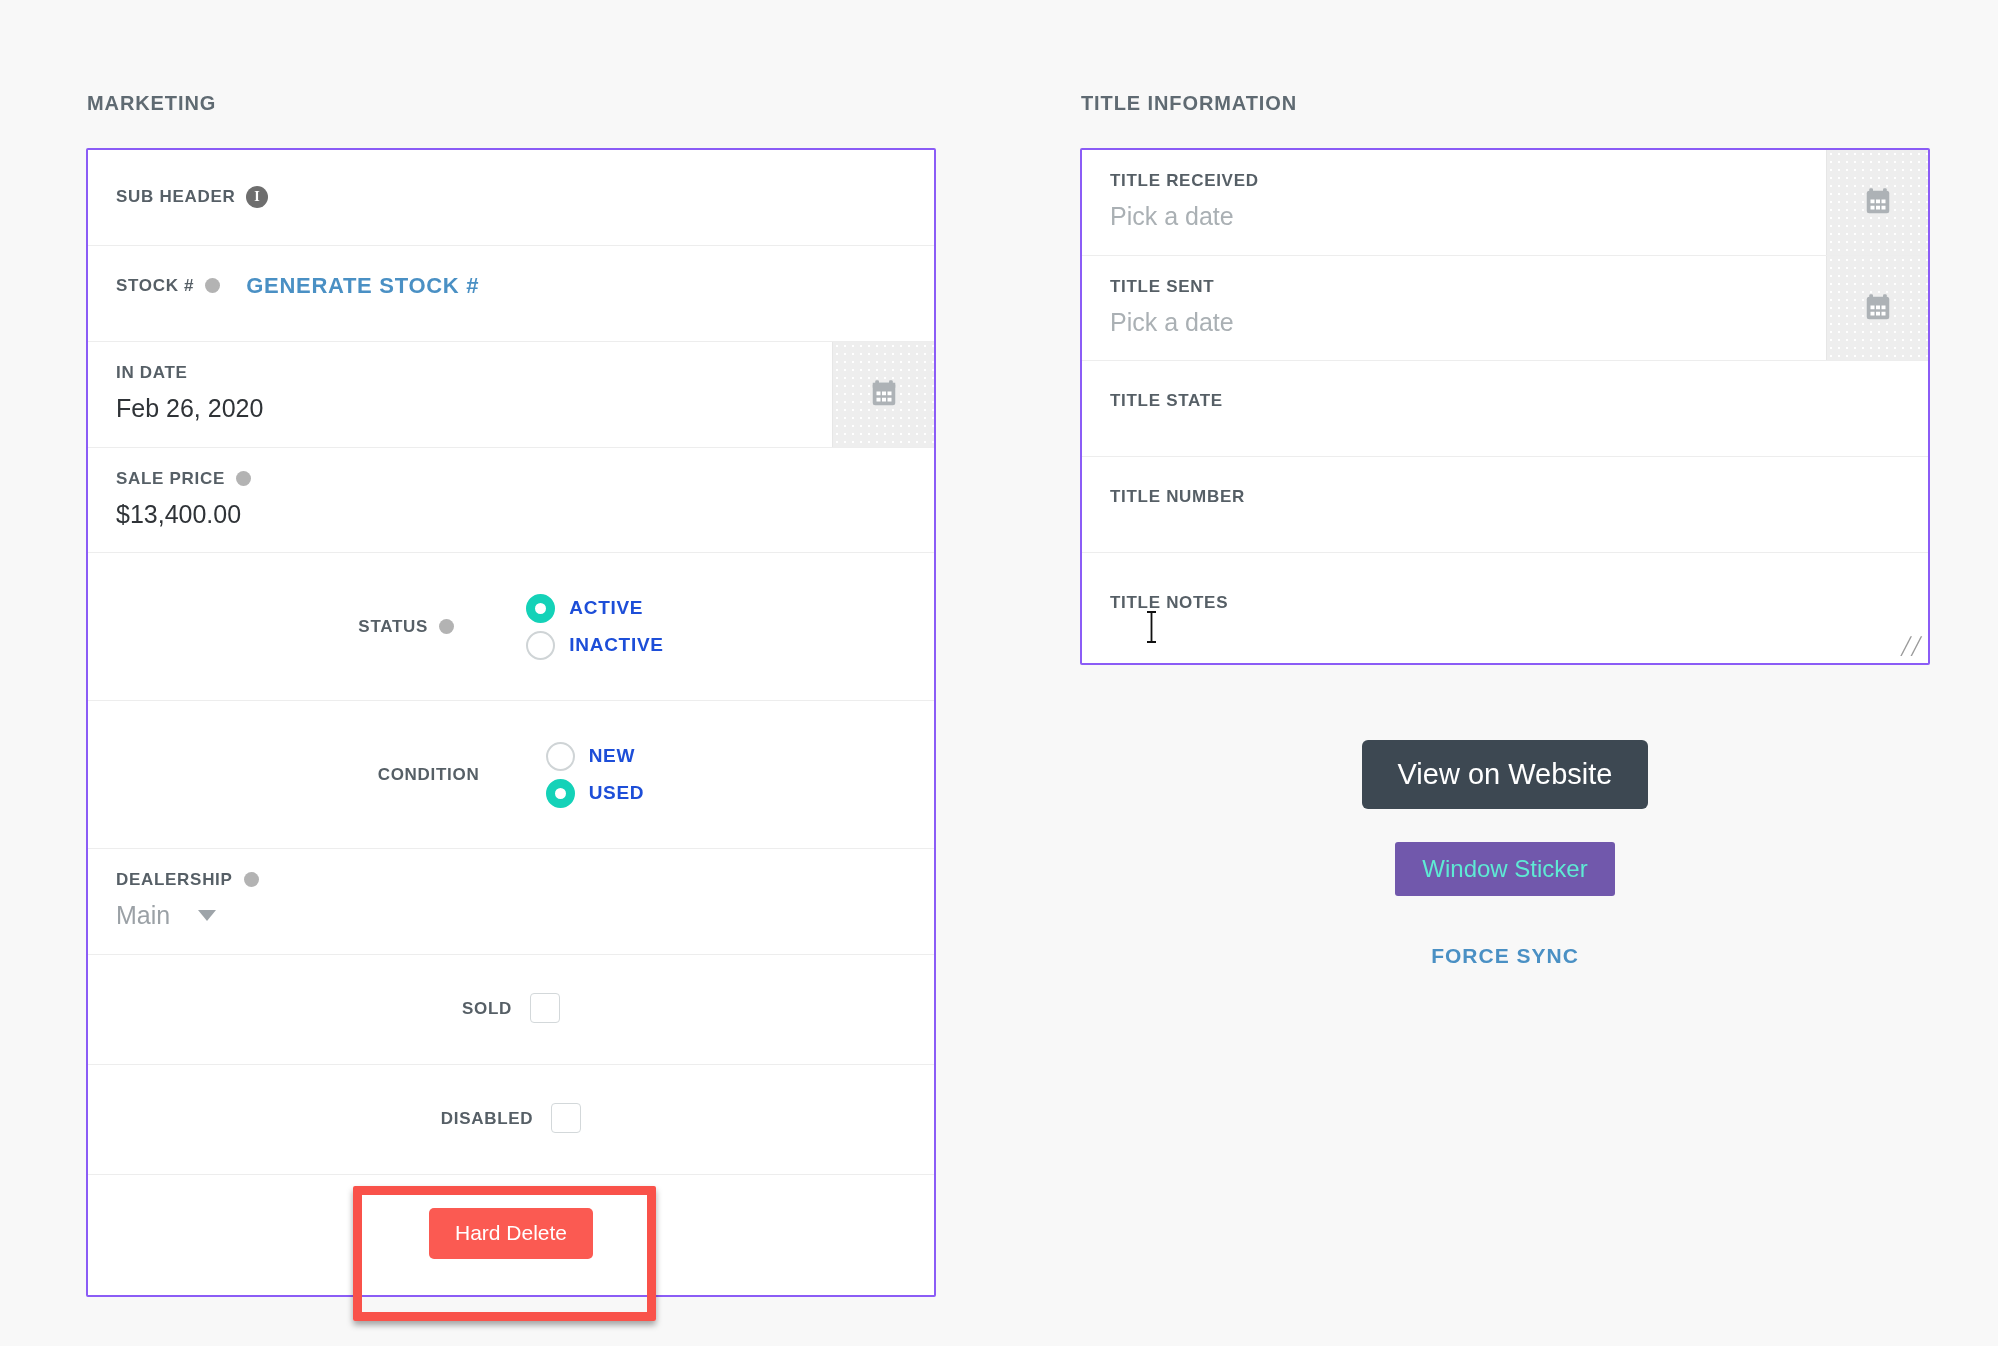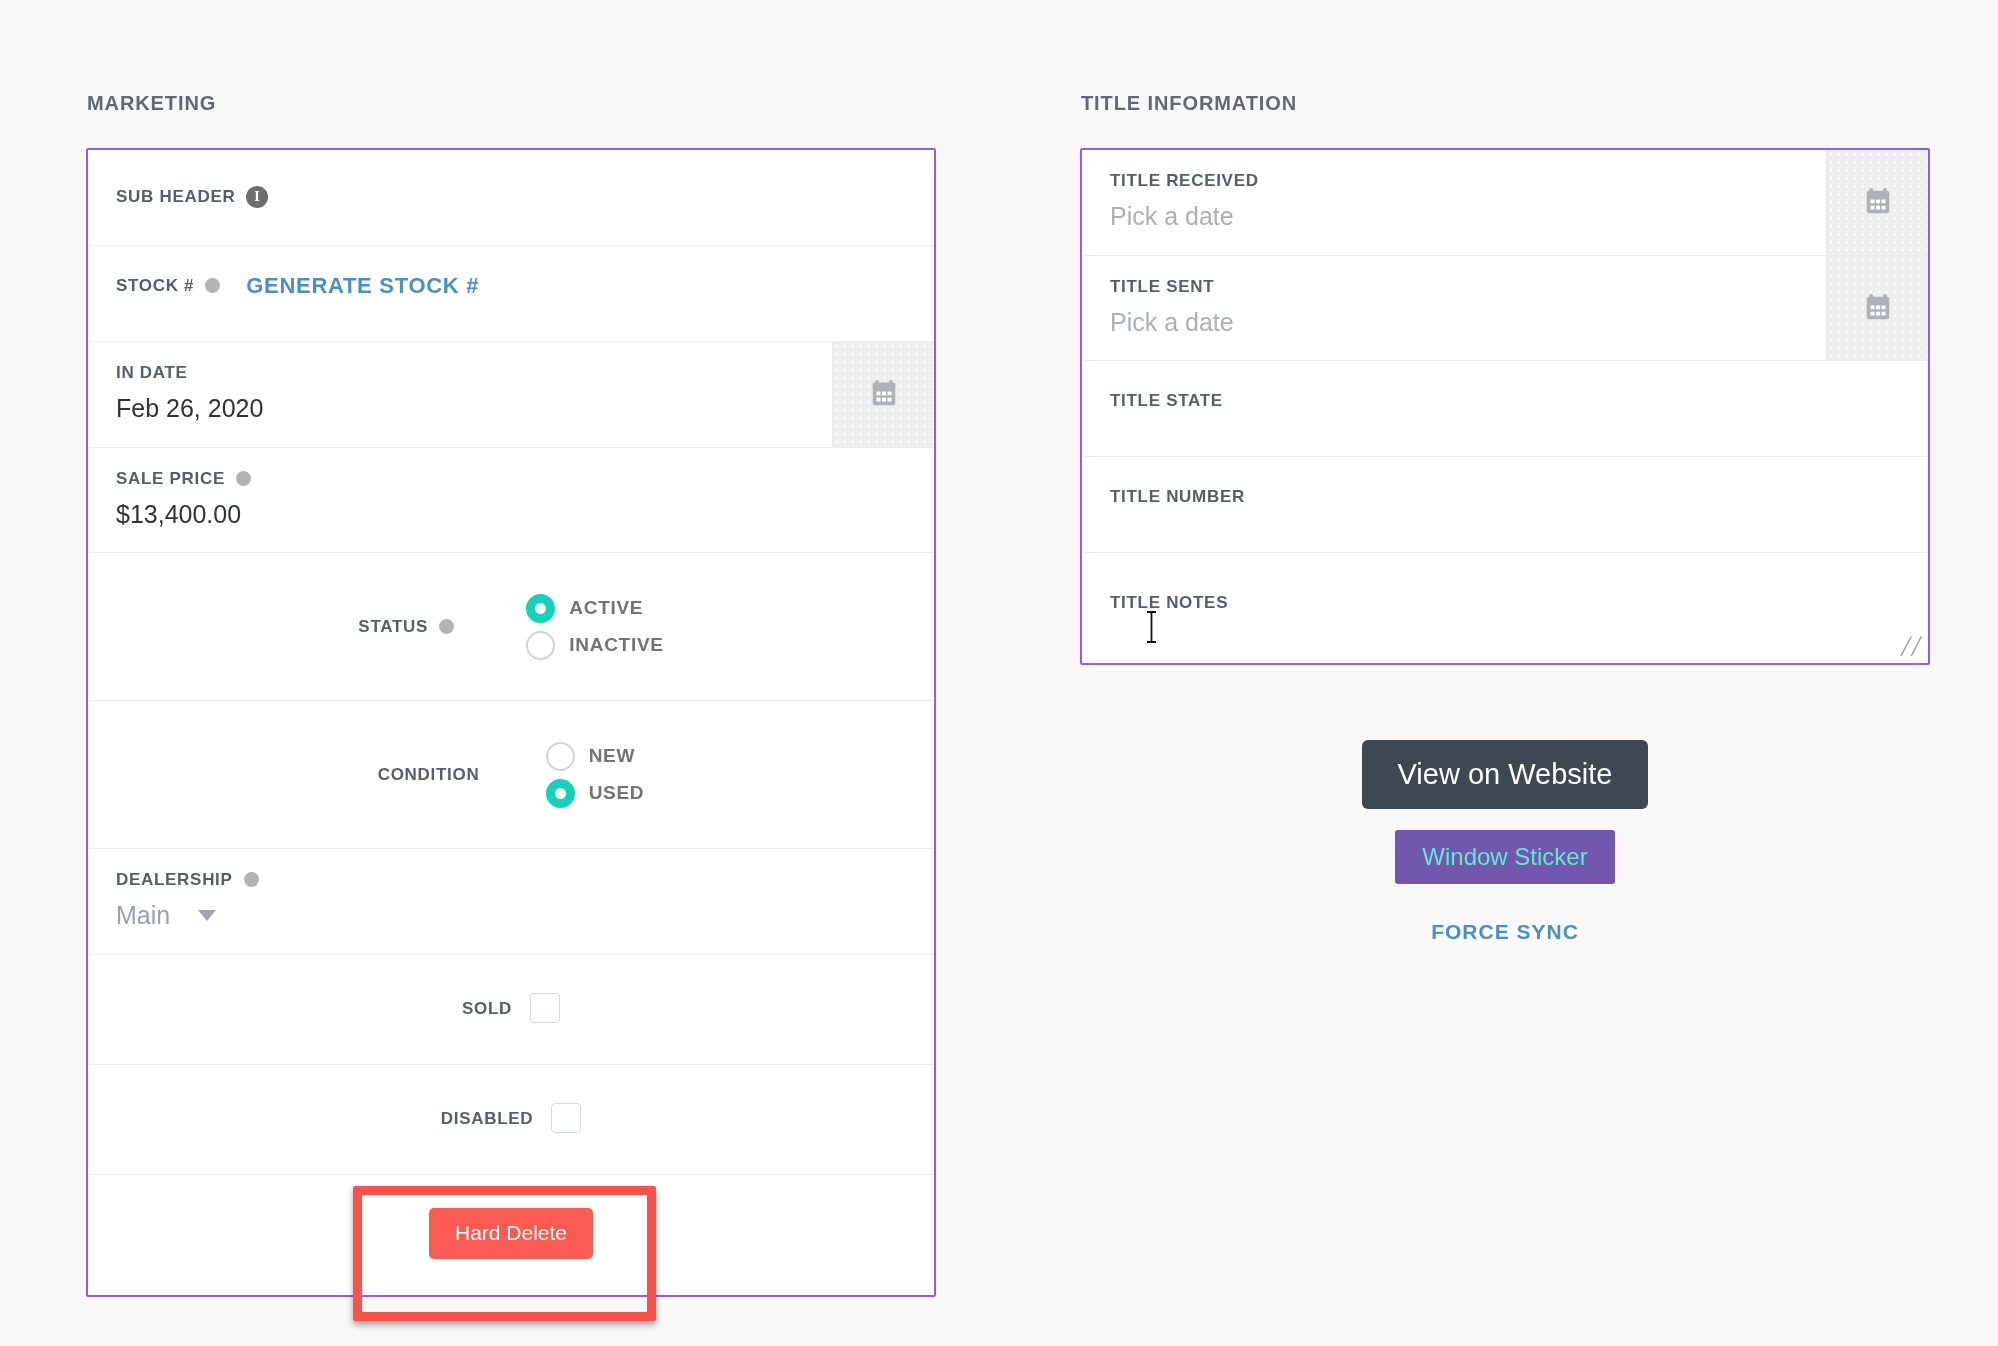--- a/index.html
+++ b/index.html
@@ -175,21 +175,21 @@
     box-sizing: border-box;
   }
   .radio.on {
     border: 9px solid #14d2b8;
     background: #ffffff;
   }
   .radio-label {
     font-size: 19px;
     font-weight: bold;
     letter-spacing: 0.7px;
-    color: #737373;
+    color: #1d4ed8;
     text-transform: uppercase;
   }
 
   
   .check-row {
     flex-direction: row;
     align-items: center;
     min-height: 110px;
   }
   .check-row .flabel { margin-right: 18px; }
@@ -254,21 +254,21 @@
     height: 34px;
     pointer-events: none;
   }
 
   
   .actions {
     margin-top: 75px;
     display: flex;
     flex-direction: column;
     align-items: center;
-    gap: 0;
+    gap: 12px;
   }
   .btn-website {
     background: #3d4852;
     color: #ffffff;
     border: none;
     border-radius: 6px;
     font-size: 29px;
     padding: 18px 36px;
     cursor: pointer;
     font-family: "Liberation Sans", sans-serif;

